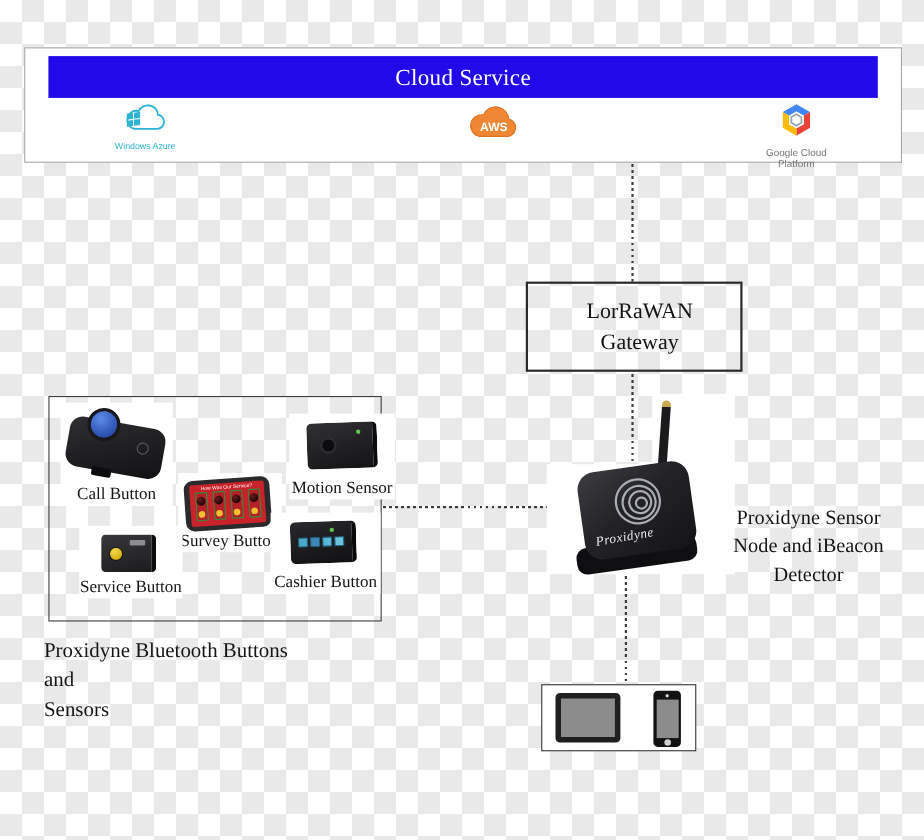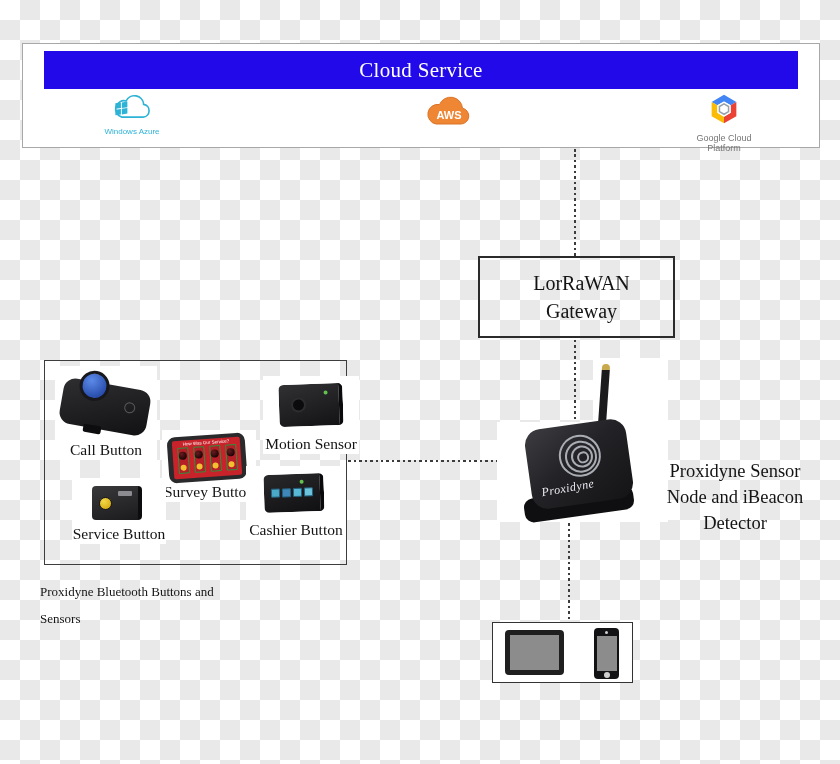--- a/index.html
+++ b/index.html
@@ -35,21 +35,21 @@
   
   .photo-white { background:#fff; }
   .antenna { left:599px; top:364px; width:8px; height:92px; border-radius:4px 4px 2px 2px;
     background:linear-gradient(to bottom,#c9a94e 0 6px,#1b1b1e 6px); transform:rotate(4deg); }
   .node-base { left:524px; top:492px; width:110px; height:24px; background:#0f0f11; border-radius:9px; transform:rotate(-8deg); }
   .node-body { left:528px; top:424px; width:102px; height:80px; border-radius:16px; transform:rotate(-8deg);
     background:linear-gradient(145deg,#3c3c41 0%,#232327 45%,#141416 100%); }
   .node-brand { position:absolute; left:10px; bottom:10px; font-size:12px; font-style:italic; color:#e9e9ee; letter-spacing:.5px; transform:rotate(-2deg); }
   .caption { color:#141414; }
   .caption-right { left:646px; top:458px; width:178px; text-align:center; font-size:18.5px; line-height:26px; }
-  .caption-left { left:40px; top:578px; width:252px; font-size:13px; line-height:27px; }
+  .caption-left { left:40px; top:578px; width:252px; font-size:19px; line-height:27px; }
   .caption-bottom { left:450px; top:684px; width:240px; text-align:center; font-size:19px; line-height:27px; }
 
   
   .periph-box { left:44px; top:360px; width:303px; height:205px; border:1px solid #3d3d3d; }
   .pgroup { position:absolute; background:#fff; }
   .plabel { position:absolute; bottom:1px; left:0; width:100%; text-align:center; font-size:15.5px; color:#141414; }
 
   .call-device { position:absolute; left:6px; top:18px; width:88px; height:46px; transform:rotate(10deg);
     background:linear-gradient(160deg,#2f2f32,#111113); border-radius:12px; }
   .call-btn { position:absolute; left:15px; top:-11px; width:30px; height:30px; border-radius:50%;

